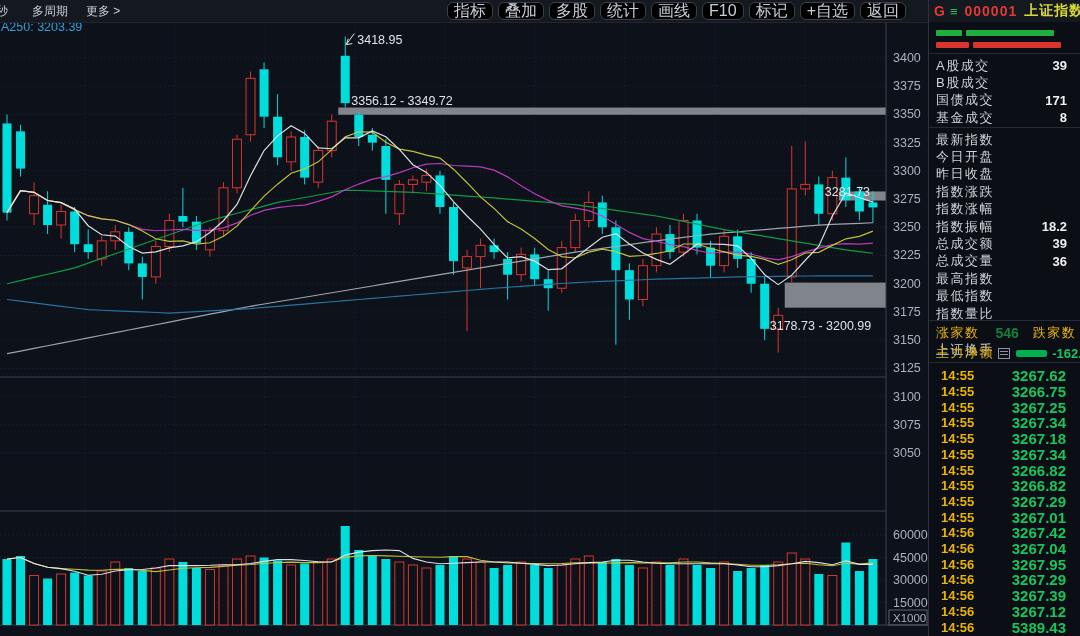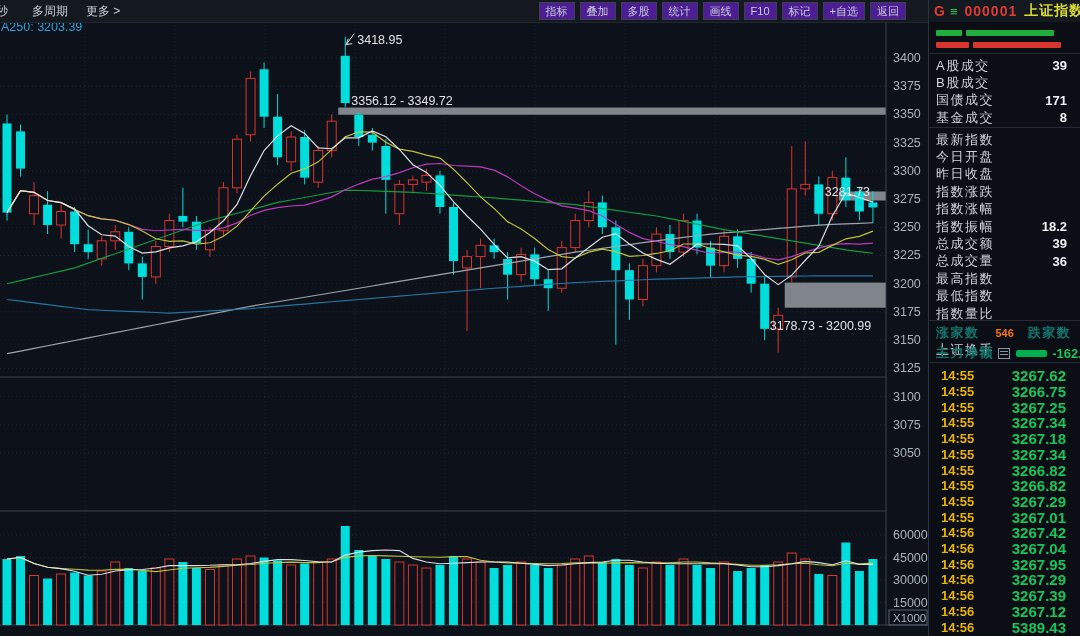--- a/index.html
+++ b/index.html
@@ -5,41 +5,41 @@
   html,body{margin:0;padding:0;background:#0d1119;}
   body{width:1080px;height:636px;overflow:hidden;position:relative;
        font-family:"Liberation Sans","DejaVu Sans",sans-serif;}
   #stage{position:absolute;inset:0;width:1080px;height:636px;background:#0d1119;}
   
   #toolbar{position:absolute;left:0;top:0;width:928px;height:22px;background:#14181f;
            border-bottom:1px solid #20262f;display:flex;align-items:center;z-index:5;}
   .tb-item{color:#c9ced6;font-size:12px;margin:0 9px;white-space:nowrap;cursor:default;}
   .tb-item:first-child{margin-left:2px;transform:translateX(-6px);}
   #tb-right{margin-left:auto;display:flex;align-items:center;gap:5px;padding-right:22px;}
-  .tb-btn{background:#4c1d95;border:1px solid #3a414c;color:#c9ced6;font-size:11px;
-          line-height:14px;padding:1px 6px;border-radius:0;white-space:nowrap;cursor:default;}
+  .tb-btn{background:#000000;border:1px solid #3a414c;color:#c9ced6;font-size:16px;
+          line-height:14px;padding:1px 6px;border-radius:6px;white-space:nowrap;cursor:default;}
   
   #chart{position:absolute;left:0;top:0;z-index:1;}
   
   #panel{position:absolute;left:928px;top:0;width:152px;height:636px;background:#0b0e14;
          border-left:1px solid #2c333d;z-index:6;overflow:hidden;}
   #panel-header{height:22px;display:flex;align-items:center;font-size:14px;font-weight:bold;
                 background:#14181f;white-space:nowrap;}
   #ph-g{color:#e03b36;margin-left:5px;}
   #ph-menu{color:#18c45c;margin-left:5px;font-size:13px;}
   #ph-code{color:#e03b36;margin-left:7px;letter-spacing:1px;}
   #ph-name{color:#d8d832;margin-left:7px;letter-spacing:1px;}
   .force-bar{position:absolute;height:6px;border-radius:1px;}
   .divider{position:absolute;left:0;width:152px;height:0;border-top:1px solid #252b34;}
   .q-row{position:absolute;left:0;width:152px;height:17px;display:flex;align-items:center;}
   .q-label{color:#cfd4da;font-size:13px;letter-spacing:1.5px;margin-left:7px;white-space:nowrap;}
   .q-value{margin-left:auto;margin-right:14px;color:#eef1f4;font-size:13px;font-weight:bold;white-space:nowrap;}
   .updown-row{position:absolute;left:0;width:160px;display:flex;align-items:center;height:18px;}
-  .ud-label{color:#0f766e;font-size:13px;letter-spacing:1.5px;white-space:nowrap;font-weight:bold;}
-  .ud-val-up{color:#f97316;font-size:11px;font-weight:bold;}
+  .ud-label{color:#eab308;font-size:13px;letter-spacing:1.5px;white-space:nowrap;}
+  .ud-val-up{color:#15803d;font-size:14px;font-weight:bold;}
   .main-icon{display:inline-block;width:11px;height:9px;border:1px solid #8a929c;position:relative;}
   .main-icon:before{content:"";position:absolute;left:1px;right:1px;top:2px;border-top:1px solid #8a929c;}
   .main-icon:after{content:"";position:absolute;left:1px;right:1px;top:5px;border-top:1px solid #8a929c;}
   .main-pill{display:inline-block;width:34px;height:7px;background:#00b050;border-radius:2px;}
   .main-val{color:#18c45c;font-size:13px;font-weight:bold;white-space:nowrap;}
   .tick-row{position:absolute;left:0;width:152px;height:15.7px;display:flex;align-items:center;}
   .tick-time{color:#eab308;font-size:13px;font-weight:bold;margin-left:12px;}
   .tick-price{margin-left:auto;margin-right:15px;color:#18c45c;font-size:15px;font-weight:bold;}
 </style>
 </head>

